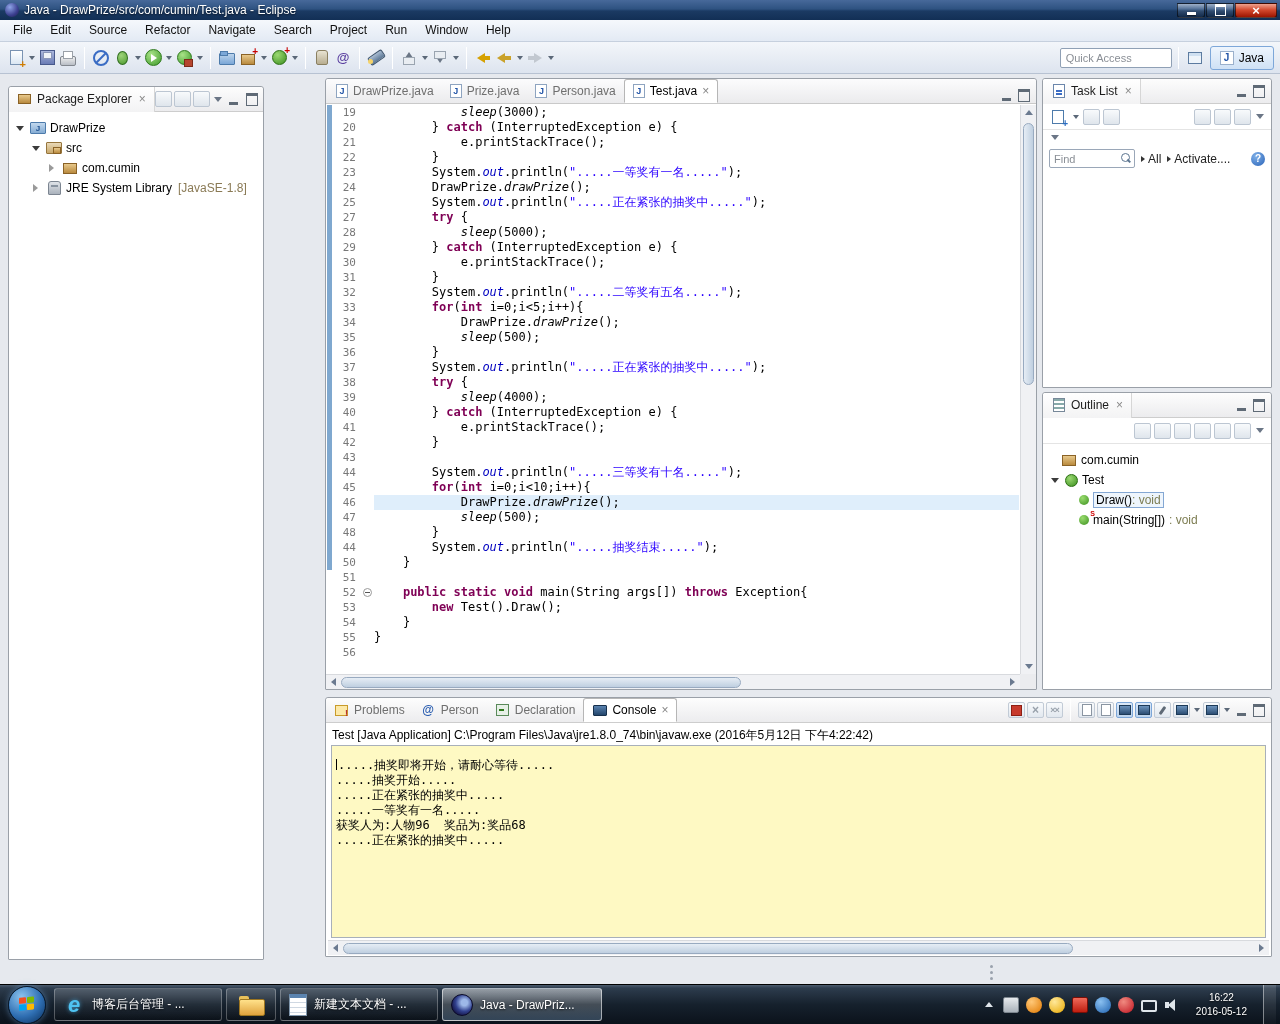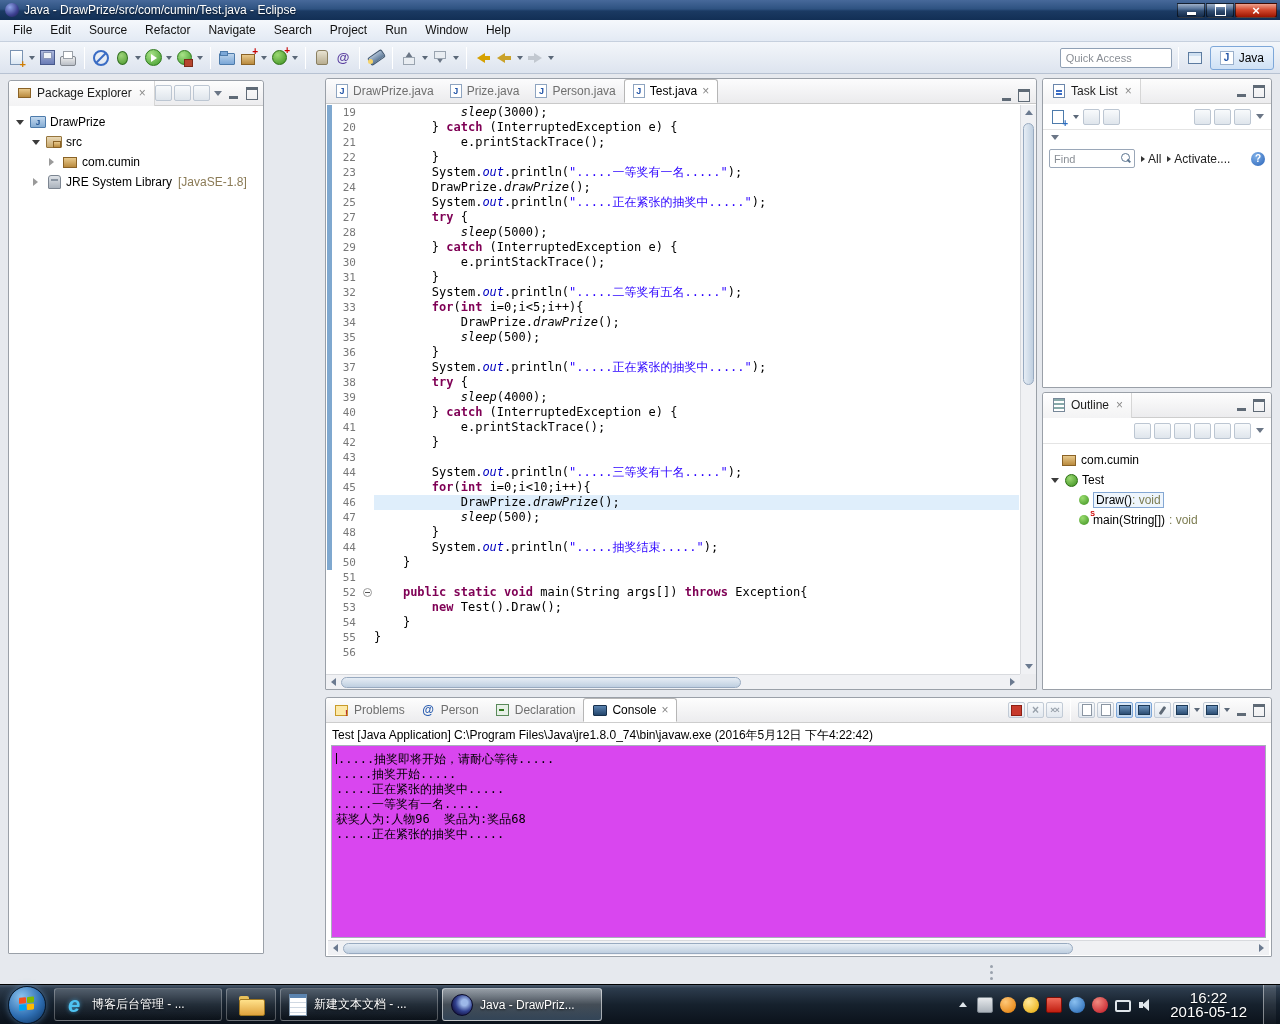--- a/index.html
+++ b/index.html
@@ -177,21 +177,21 @@
 
 .cbar-ic{width:17px;height:16px;border-radius:2px;display:inline-flex;align-items:center;justify-content:center;background:linear-gradient(#f8fafc,#e2e8ef);border:1px solid #c2cbd6}
 .cbar-ic.term::before{content:"";width:9px;height:9px;background:#c73a2c;border:1px solid #8e1f14}
 .cbar-ic.xgray::before{content:"\00d7";color:#98a1ab;font-weight:bold}
 .cbar-ic.xxgray::before{content:"\00d7\00d7";color:#98a1ab;font-weight:bold;font-size:9px;letter-spacing:-1px}
 .cbar-ic.pressed{background:linear-gradient(#dce9f8,#bcd4ee);border-color:#7da7d9}
 .cbar-ic.mon::before{content:"";width:10px;height:8px;background:linear-gradient(#6c93bd,#2c4e74);border:1px solid #1d3a58}
 .cbar-ic.page::before{content:"";width:8px;height:10px;background:#fff;border:1px solid #8a95a2}
 .cbar-ic.pin::before{content:"";width:3px;height:9px;background:#5f6a76;border-radius:1px;transform:rotate(35deg)}
 .clabel{padding:4px 6px;color:#000;white-space:nowrap}
-#console-box{position:absolute;left:5px;right:5px;top:47px;bottom:18px;border:1px solid #a8b0ba;background:#d946ef;padding:6px 4px;font:12px "DejaVu Sans Mono","Liberation Mono",monospace;overflow:hidden}
+#console-box{position:absolute;left:5px;right:5px;top:47px;bottom:18px;border:1px solid #a8b0ba;background:#fef9c3;padding:12px 4px;font:12px "DejaVu Sans Mono","Liberation Mono",monospace;overflow:hidden}
 .conline{height:15px;line-height:15px;white-space:pre}
 .caret{display:inline-block;width:1px;height:11px;background:#000;margin-right:1px;vertical-align:-1px}
 .chscroll{position:absolute;left:2px;right:2px;bottom:1px;height:15px;background:#f0f1f4;border-top:1px solid #d8dade;display:flex;align-items:center}
 
 
 #grip{position:absolute;left:986px;top:888px;width:10px;height:20px;display:flex;flex-direction:column;gap:3px;align-items:center;justify-content:center}
 #grip i{width:3px;height:3px;border-radius:50%;background:#9aa2ad}
 
 
 #taskbar{position:absolute;left:0;top:984px;width:1280px;height:40px;background:linear-gradient(#4c5c6e 0%,#2d3c4d 8%,#16212d 50%,#0b121b 100%);border-top:1px solid #000;display:flex;align-items:center;padding:0 2px}
@@ -219,21 +219,21 @@
 .ti-printer{background:linear-gradient(#e6e9ec,#aab2ba);border:1px solid #7c858e}
 .ti-orange{border-radius:50%;background:radial-gradient(circle at 35% 30%,#ffc878,#e07800)}
 .ti-yellow{border-radius:50%;background:radial-gradient(circle at 35% 30%,#ffe89a,#e8a800)}
 .ti-red{background:linear-gradient(#f06a5a,#c01e10);border:1px solid #7c0e06}
 .ti-blue{border-radius:50%;background:radial-gradient(circle at 35% 30%,#8ac0f0,#1f62b0)}
 .ti-redc{border-radius:50%;background:radial-gradient(circle at 35% 30%,#f08a80,#c01420)}
 .ti-monitor{background:transparent;border:2px solid #dfe5ea;border-radius:2px;height:12px;margin-top:2px}
 .ti-speaker{position:relative;background:transparent}
 .ti-speaker::before{content:"";position:absolute;left:1px;top:5px;width:4px;height:6px;background:#dfe5ea}
 .ti-speaker::after{content:"";position:absolute;left:4px;top:2px;border-top:6px solid transparent;border-bottom:6px solid transparent;border-right:7px solid #dfe5ea}
-.clock{color:#fff;text-align:center;font-size:15px;line-height:14px;padding:0 9px;text-shadow:0 1px 2px rgba(0,0,0,.8)}
+.clock{color:#fff;text-align:center;font-size:10px;line-height:14px;padding:0 9px;text-shadow:0 1px 2px rgba(0,0,0,.8)}
 .showdesk{width:13px;height:40px;border-left:1px solid rgba(255,255,255,.45);background:linear-gradient(rgba(255,255,255,.14),rgba(255,255,255,.02))}
 </style>
 </head>
 <body>
 
 <div id="titlebar">
   <span class="app-icon"></span>
   <span class="title-text">Java - DrawPrize/src/com/cumin/Test.java - Eclipse</span>
   <div class="win-btns">
     <div class="wbtn min"></div>
@@ -295,21 +295,21 @@
   <span class="tsep"></span>
   <span class="persp-grid"></span>
   <div class="java-btn">
     <span class="jpersp-icon"></span>
     <span>Java</span>
   </div>
 </div>
 
 <div id="workspace">
 
-  <div class="panel" id="pkg-panel" style="left:8px;top:6px;width:256px;height:874px">
+  <div class="panel" id="pkg-panel" style="left:8px;top:12px;width:256px;height:874px">
     <div class="phead">
       <div class="ptab">
         <span class="vi vi-pkg"></span>
         <span>Package Explorer</span>
         <span class="tclose"></span>
       </div>
       <div class="phead-tools">
         <span class="hic"></span>
         <span class="hic"></span>
         <span class="hic"></span>

